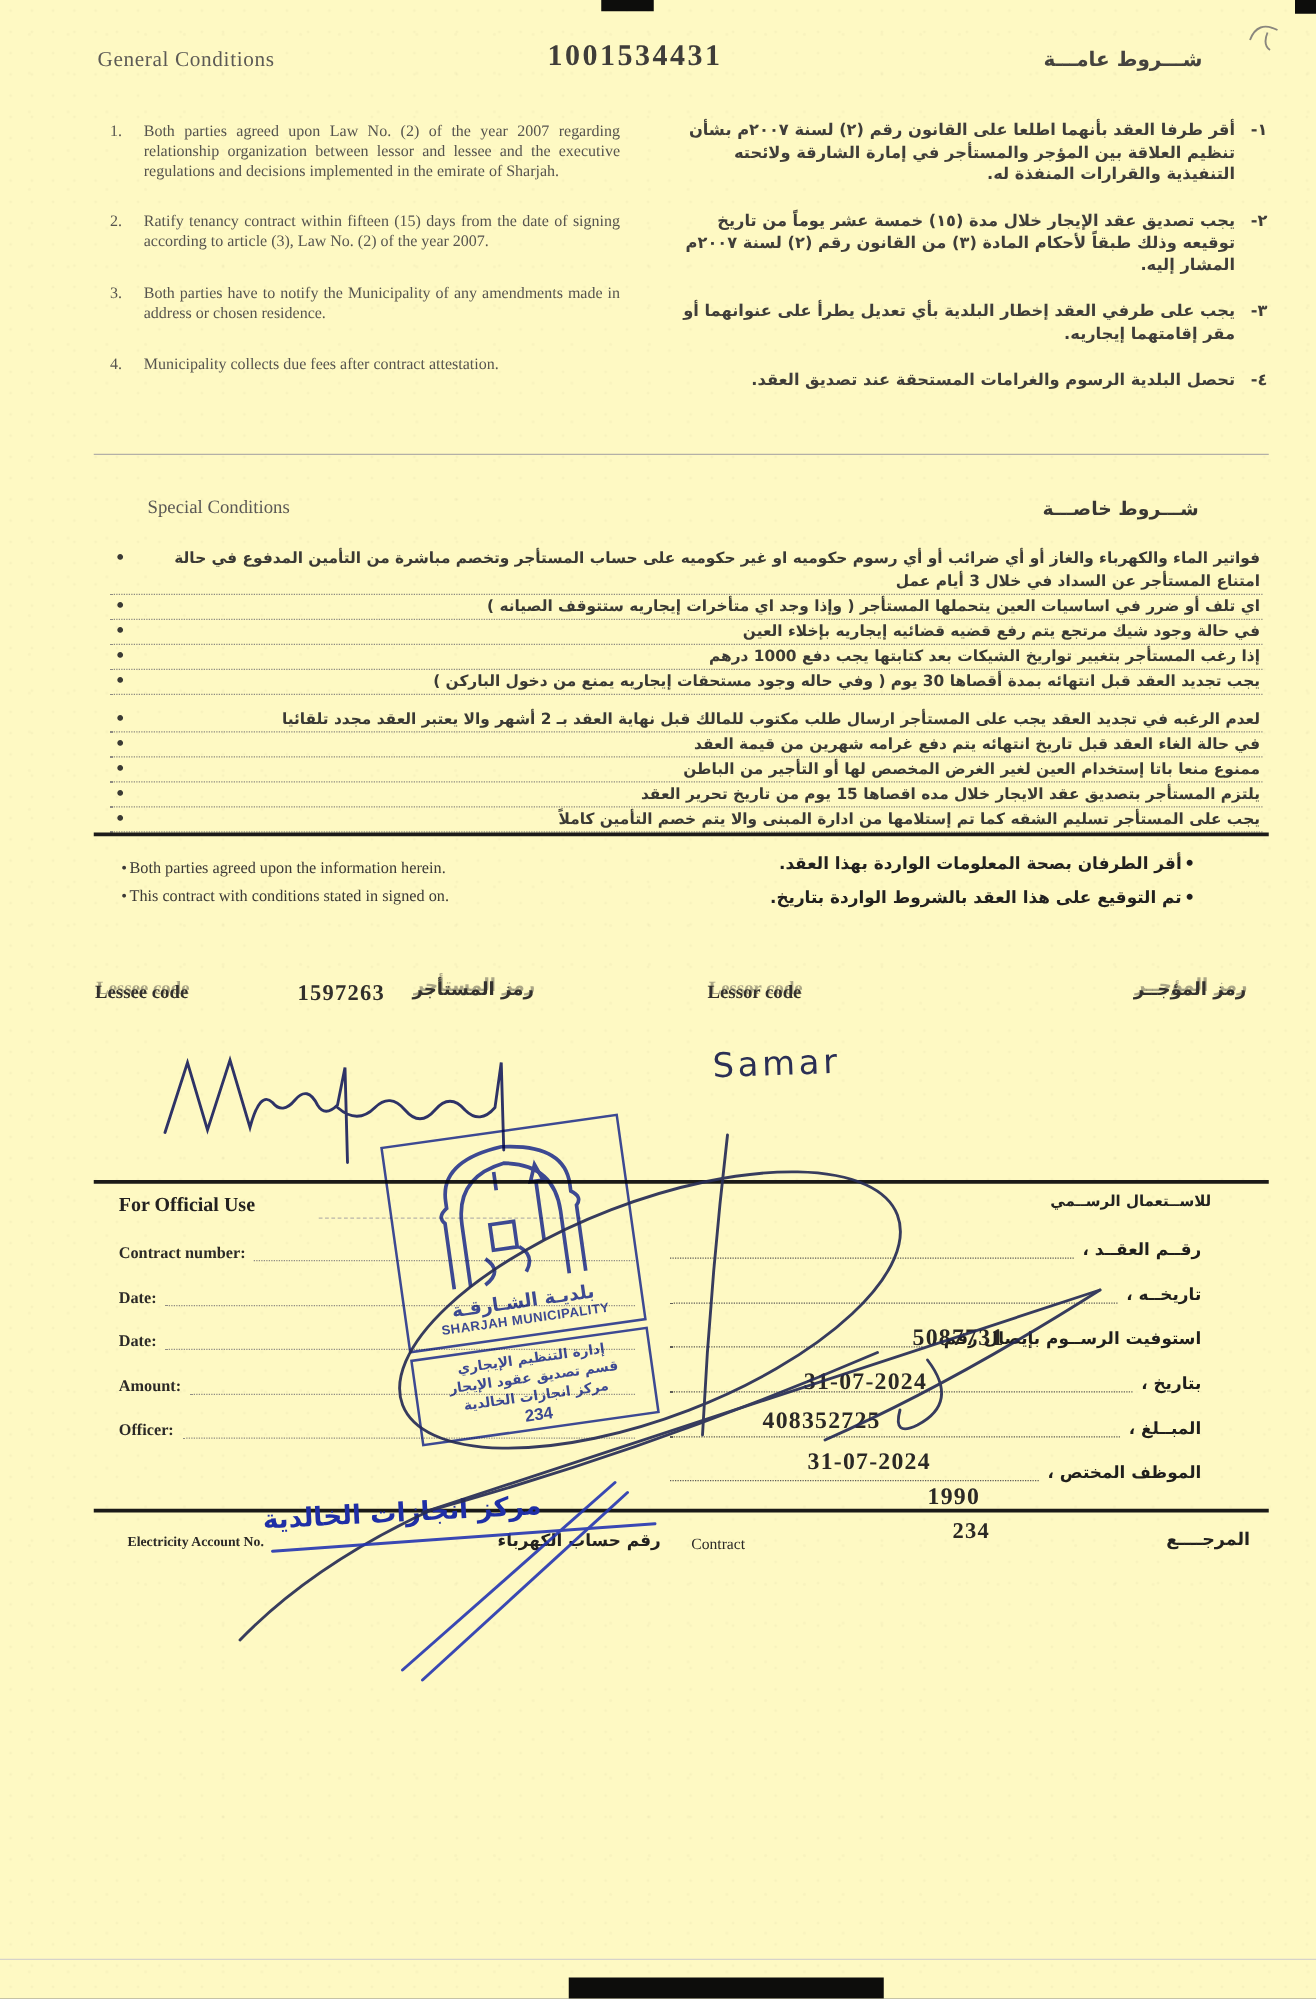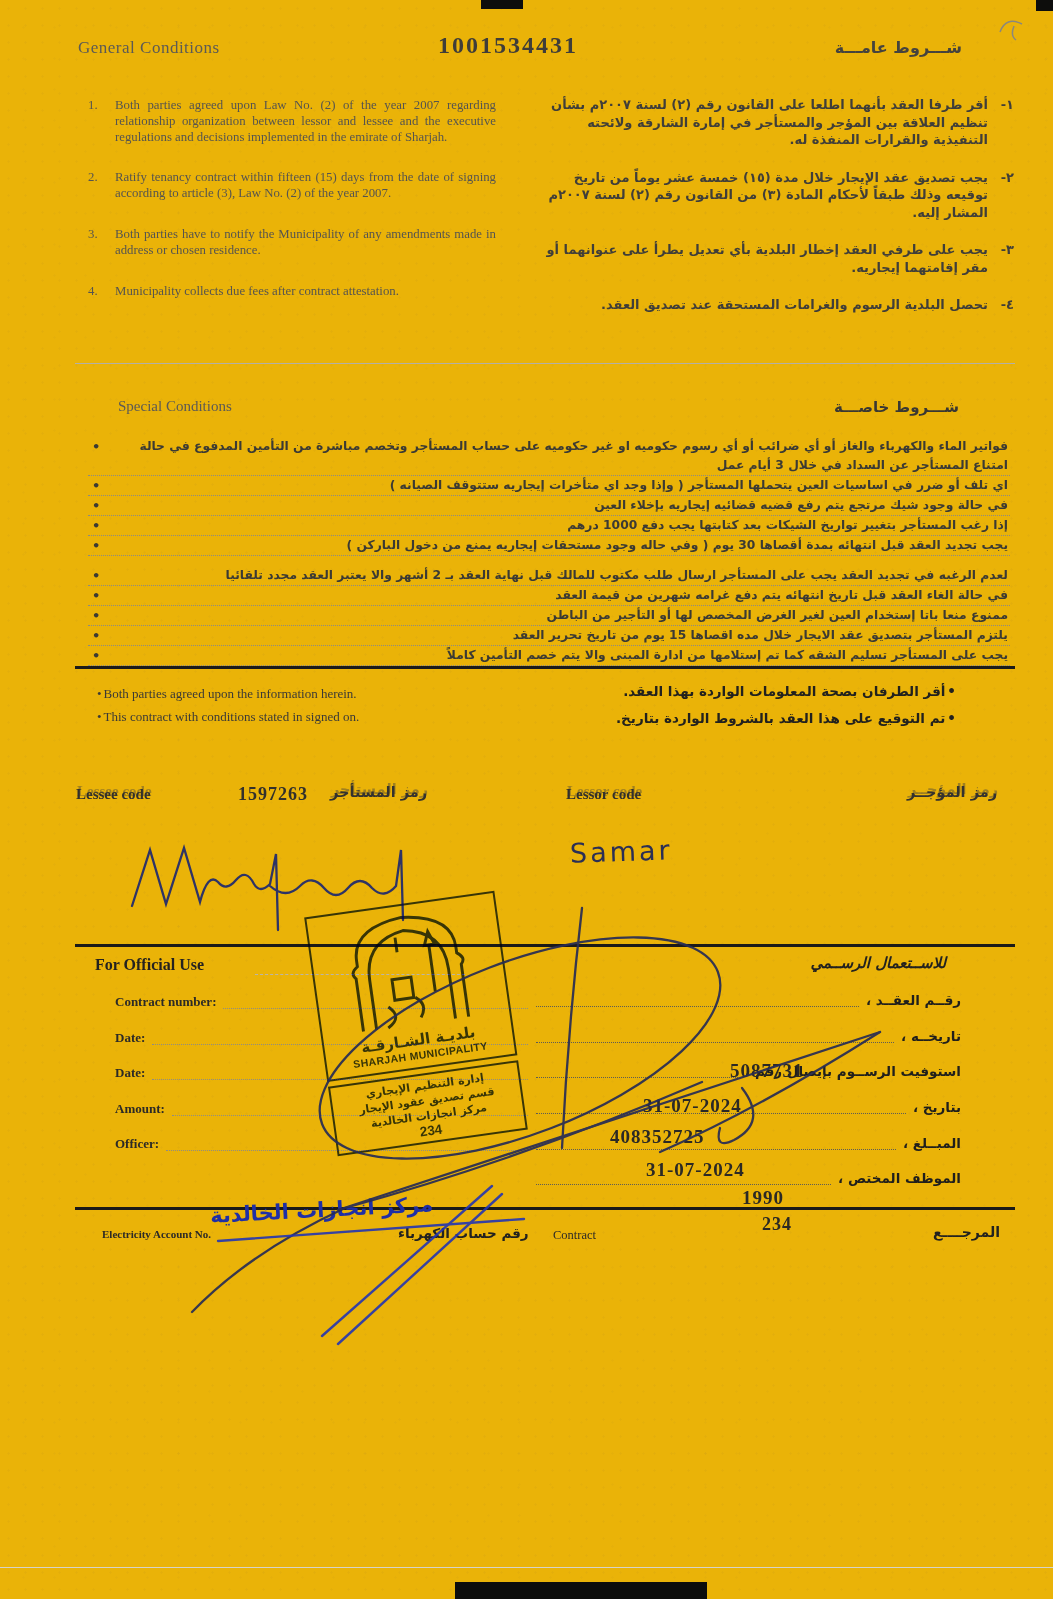--- a/index.html
+++ b/index.html
@@ -1,16 +1,16 @@
 <!DOCTYPE html>
 <html><head>
 <meta charset="utf-8">
 <style>
   html,body{margin:0;padding:0;background:#777;}
-  .page{position:relative;width:1053px;height:1599px;background:#eab308;overflow:hidden;
+  .page{position:relative;width:1053px;height:1599px;background:#fef9c3;overflow:hidden;
         font-family:"Liberation Serif",serif;color:#3a3835;}
   .page::before{content:'';position:absolute;inset:0;pointer-events:none;
     background:
       radial-gradient(rgba(95,85,60,.045) 1px, transparent 1.3px),
       radial-gradient(rgba(95,85,60,.035) 1px, transparent 1.3px);
     background-size:17px 17px,31px 31px;background-position:0 0,8px 12px;}
   .abs{position:absolute;}
   .ar{font-family:"DejaVu Sans",sans-serif;direction:rtl;font-weight:bold;}
   .en{font-family:"Liberation Serif",serif;}
   .blackmark{background:#0d0d0c;position:absolute;}
@@ -46,22 +46,22 @@
   .lessee-ar{left:330px;top:784px;font-size:14.5px;color:#34322e;}
   .lessor-label{left:566px;top:786px;font-size:15px;font-weight:bold;color:#32302c;}
   .lessor-ar{right:56px;top:784px;font-size:14.5px;color:#34322e;}
   .samar{left:570px;top:836px;font-size:27px;color:#2b2f55;font-family:"DejaVu Sans",sans-serif;
          letter-spacing:3px;transform:rotate(-2deg);}
   
   .ou-topline{left:75px;top:944px;width:940px;height:2.5px;background:#1b1a18;}
   .ou-botline{left:75px;top:1207px;width:940px;height:2.5px;background:#1b1a18;}
   .ou-title-en{left:95px;top:956px;font-size:16px;font-weight:bold;color:#242220;}
   .ou-title-dots{left:255px;top:974px;width:210px;border-bottom:1px dashed #b9b5aa;}
-  .ou-title-ar{right:107px;top:954px;font-size:15px;color:#23221f;font-style:italic;}
-  .ou-left{left:95px;top:994px;width:420px;margin-left:20px;}
+  .ou-title-ar{right:84px;top:954px;font-size:12px;color:#23221f;}
+  .ou-left{left:95px;top:994px;width:420px;}
   .ou-left .ou-row{display:flex;height:35.6px;align-items:flex-start;}
   .ou-left .ou-row span:first-child{font-size:13px;font-weight:bold;color:#2c2a27;white-space:nowrap;}
   .ou-right{right:92px;top:992px;width:432px;direction:rtl;}
   .ou-right .ou-row{display:flex;height:35.7px;align-items:flex-start;direction:rtl;}
   .ou-right .ou-row span:first-child{font-family:"DejaVu Sans",sans-serif;font-weight:bold;
         font-size:13.5px;color:#201f1c;white-space:nowrap;}
   .dotfill{flex:1;border-bottom:1px dotted #8f8c83;margin:14px 7px 0 7px;}
   .ou-right .dotfill{border-bottom:1px dotted #5e5c55;}
   .ou-value{position:absolute;font-size:19px;font-weight:bold;color:#2b2925;letter-spacing:1px;
             font-family:"Liberation Serif",serif;}

